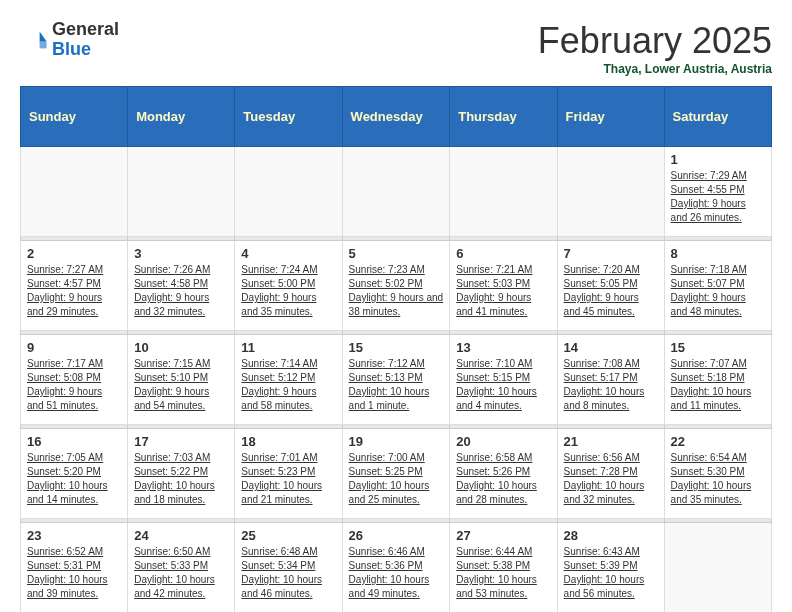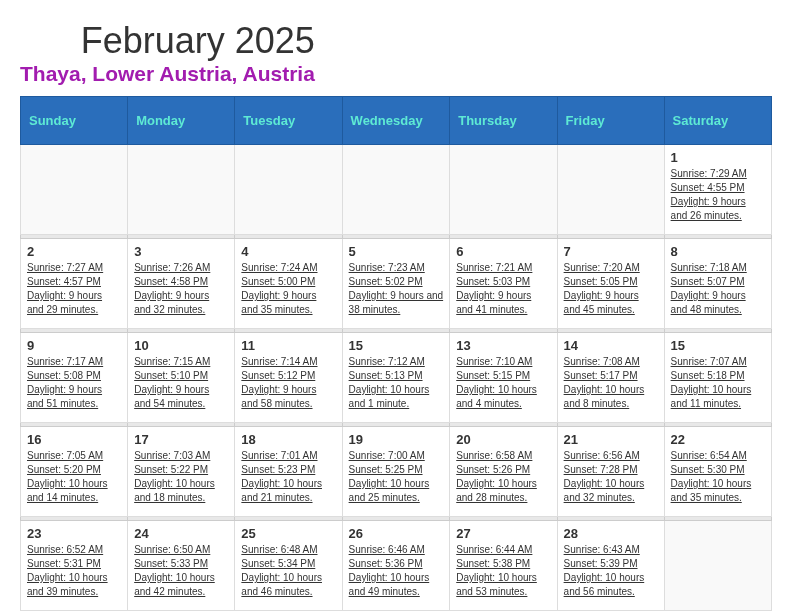--- a/index.html
+++ b/index.html
@@ -34,35 +34,35 @@
     }
     .title-block {
       text-align: right;
     }
     .calendar-title {
       font-size: 36px;
       font-weight: normal;
       color: #333;
     }
     .calendar-subtitle {
-      font-size: 21px;
-      color: #a21caf;
+      font-size: 12px;
+      color: #14532d;
       font-weight: bold;
     }
     .calendar {
       width: 100%;
       border-collapse: collapse;
       border: 1px solid #ccc;
     }
     .calendar th {
       background: #2a6ebb;
-      color: #5eead4;
+      color: #fef9c3;
       font-size: 13px;
       font-weight: bold;
-      padding: 16px 8px;
+      padding: 22px 8px;
       text-align: left;
       border: 1px solid #1e5a9e;
     }
     .calendar td {
       vertical-align: top;
       padding: 5px 6px;
       border: 1px solid #ddd;
       width: 108px;
       height: 90px;
       background: #fff;
@@ -89,20 +89,30 @@
       height: 4px;
       background: #e8e8e8;
       border: 1px solid #ccc;
       padding: 0;
     }
   </style>
 </head>
 <body>
 
 <div class="header">
+  <div class="logo">
+    <svg class="logo-icon" viewBox="0 0 40 40">
+      <polygon points="28,8 38,22 28,22" fill="#1a6fc4"></polygon>
+      <polygon points="28,22 38,22 38,32 28,32" fill="#1a6fc4" opacity="0.6"></polygon>
+    </svg>
+    <div class="logo-text">
+      <span class="logo-general">General</span><br>
+      <span class="logo-blue">Blue</span>
+    </div>
+  </div>
   <div class="title-block">
     <div class="calendar-title">February 2025</div>
     <div class="calendar-subtitle">Thaya, Lower Austria, Austria</div>
   </div>
 </div>
 
 <table class="calendar">
   <thead>
     <tr>
 

